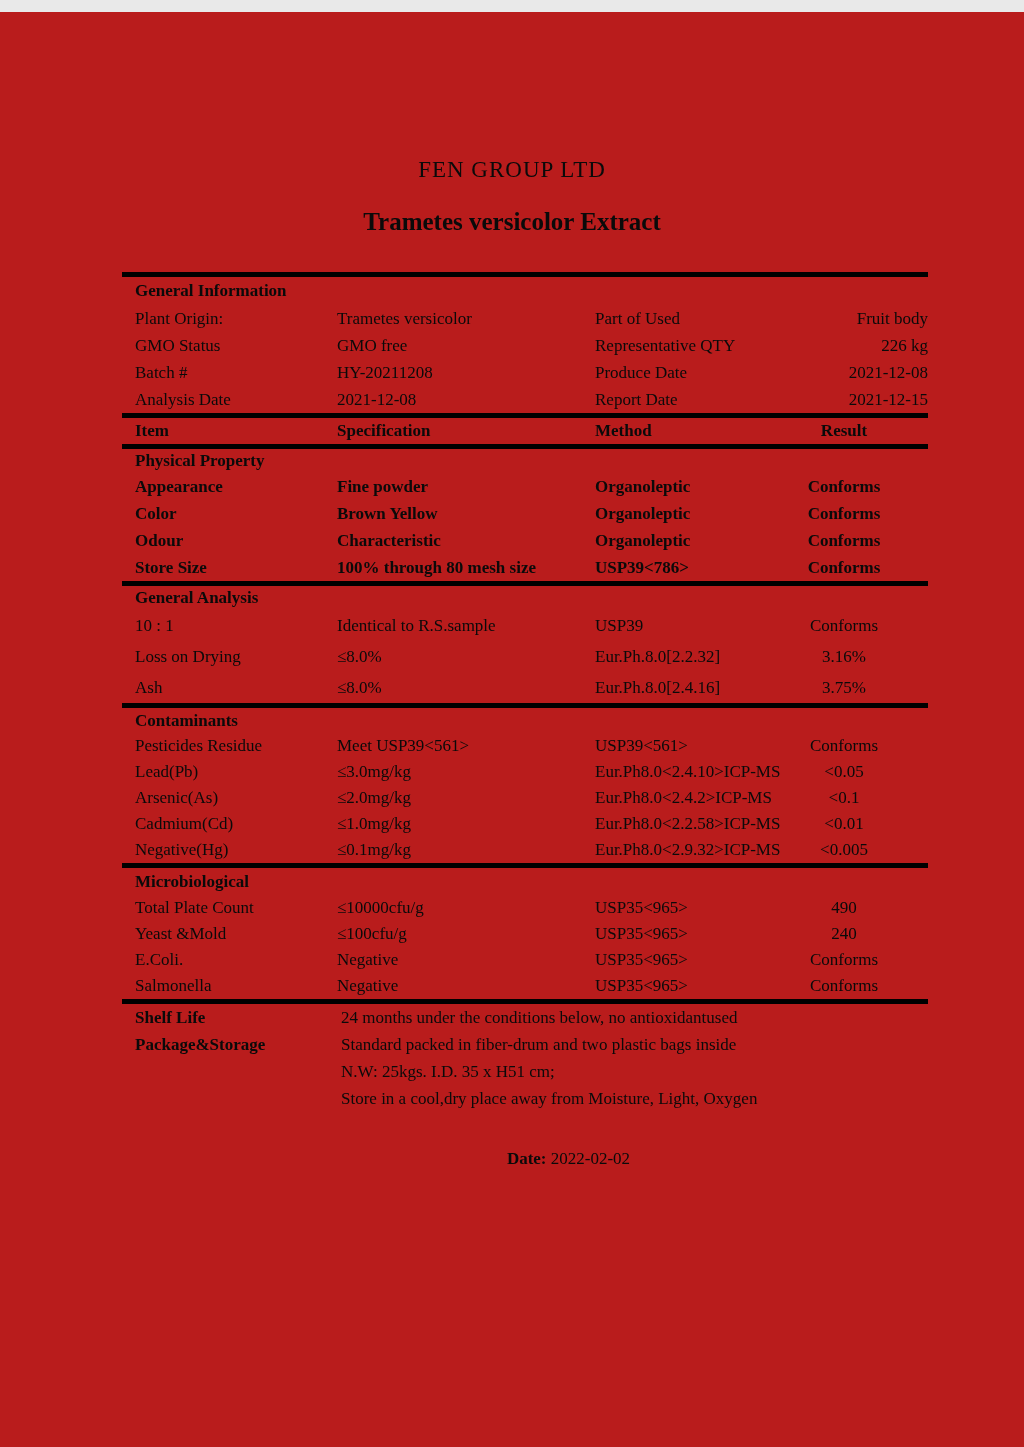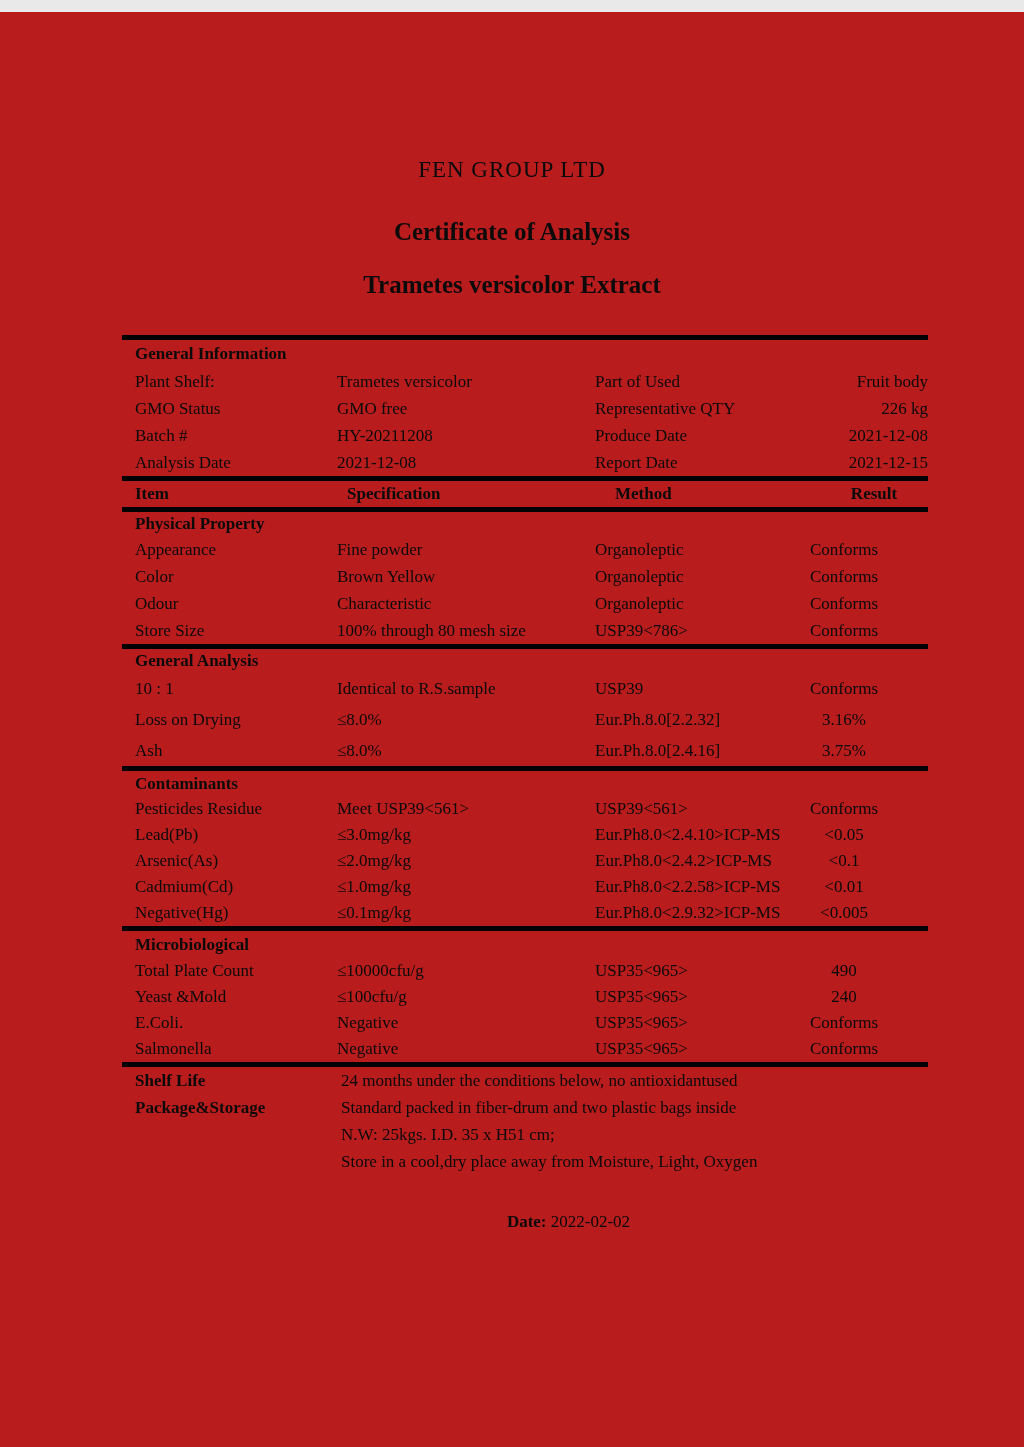--- a/index.html
+++ b/index.html
@@ -20,53 +20,52 @@
   .doc-sub   { margin-top:31px;  text-align:center; font-size:25px; line-height:20px; font-weight:bold; }
   
   .coa { margin:40px 0 0 122px; width:806px; }
   .rule { height:5px; background:#000; }
   .row  { display:grid; grid-template-columns:215px 258px 195px 138px; align-items:center; }
   .sec-title { display:flex; align-items:center; font-weight:bold; padding-left:13px; }
   .c1 { padding-left:13px; }
   .c2, .c3 { padding-left:0; }
   .c4 { text-align:center; padding-right:30px; }
   .c4.left { text-align:right; padding-right:0; }
-  .bold { font-weight:bold;gap:10px; }
+  .bold { font-weight:bold; }
   
   .h-gi-t { height:28px; } .h-gi { height:27px; }
   .h-hdr  { height:26px; }
-  .h-pp-t { height:24px; } .h-pp { height:27px; }
+  .h-pp-t { height:24px; } .h-pp { height:27px;font-weight:bold; }
   .h-ga-t { height:24px; } .h-ga { height:31px; }
   .h-ct-t { height:25px; } .h-ct { height:26px; }
   .h-mb-t { height:27px; } .h-mb { height:26px; }
   
   .st-row { display:grid; grid-template-columns:215px 1fr; align-items:center; height:27px; }
   .st-label { font-weight:bold; padding-left:13px; }
   .st-value { padding-left:4px; }
   
   .footer { margin:36px 0 0 113px; line-height:21px;text-align:center; }
   .footer .date-label { font-weight:bold; }
   .footer .note { font-weight:bold; }
 </style>
 </head>
 <body>
 
 <div class="page">
 
   <div class="company">FEN GROUP LTD</div>
-  <div class="doc-title">Certificate of Analysis</div>
   <div class="doc-sub">Trametes versicolor Extract</div>
 
   <div class="coa">
     <div class="rule"></div>
 
     <div class="sec-title h-gi-t">General Information</div>
 
     <div class="row h-gi">
-      <div class="c1">Plant Shelf:</div>
+      <div class="c1">Plant Origin:</div>
       <div class="c2">Trametes versicolor</div>
       <div class="c3">Part of Used</div>
       <div class="c4 left">Fruit body</div>
     </div>
     <div class="row h-gi">
       <div class="c1">GMO Status</div>
       <div class="c2">GMO free</div>
       <div class="c3">Representative QTY</div>
       <div class="c4 left">226 kg</div>
     </div>

